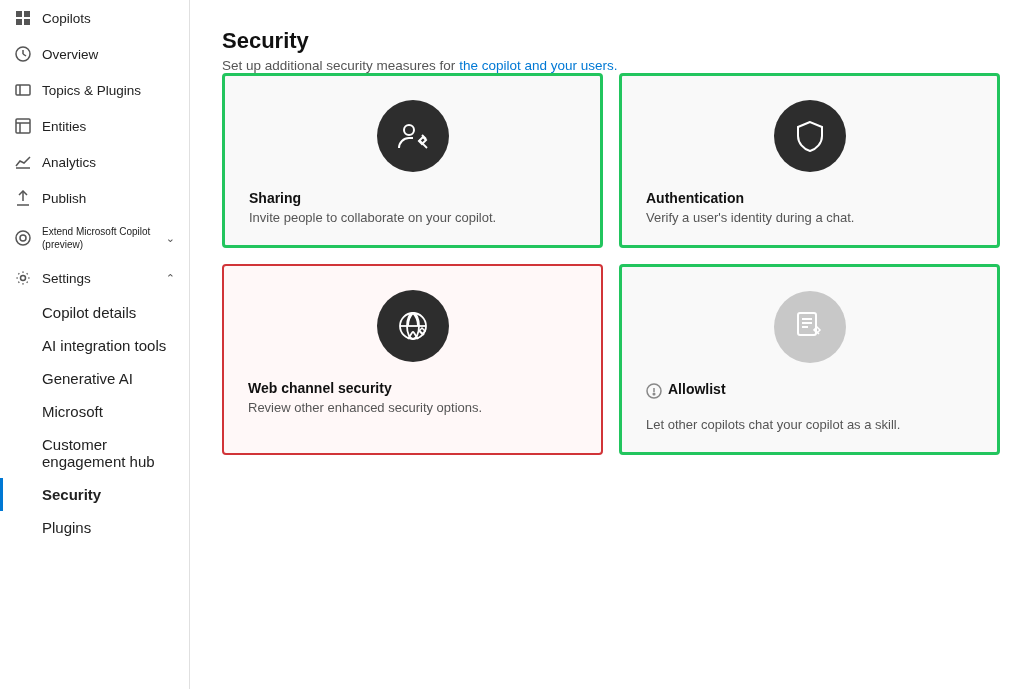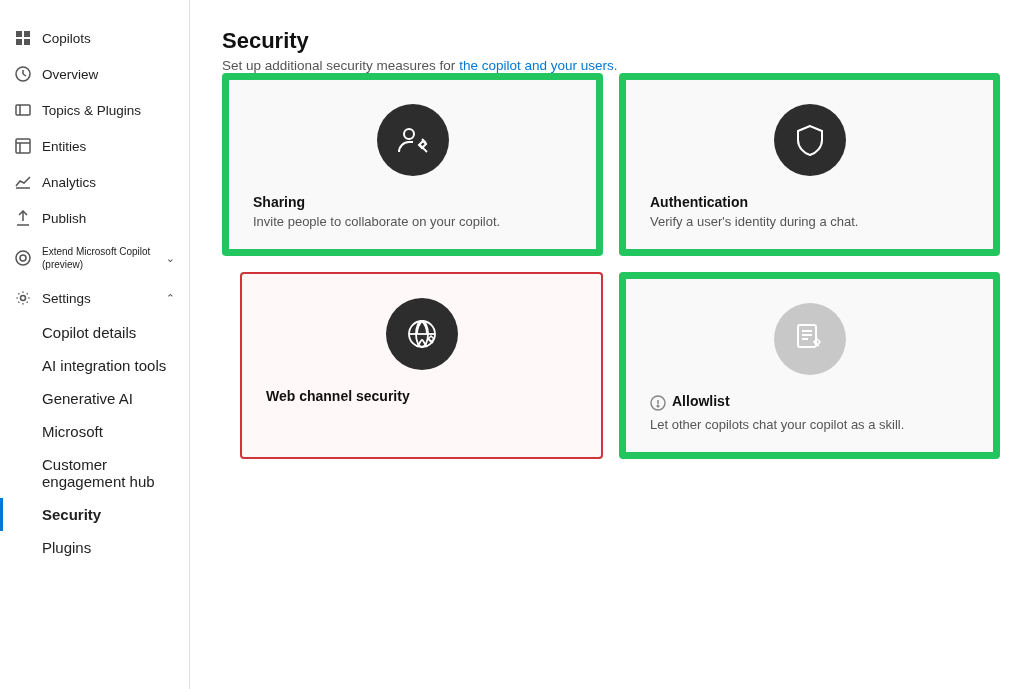--- a/index.html
+++ b/index.html
@@ -8,21 +8,21 @@
     
     .sidebar {
       width: 190px;
       min-width: 190px;
       border-right: 1px solid #e0e0e0;
       height: 100%;
       overflow-y: auto;
       background: #fff;
       display: flex;
       flex-direction: column;
-      padding-top: 20px;
+      padding-top: 0;
     }
     .sidebar-item {
       display: flex;
       align-items: center;
       gap: 10px;
       padding: 9px 14px;
       cursor: pointer;
       font-size: 13.5px;
       color: #222;
       position: relative;
@@ -83,33 +83,32 @@
     }
     .page-subtitle a { color: #0078d4; text-decoration: none; }
 
     
     .card-grid {
       display: grid;
       grid-template-columns: 1fr 1fr;
       gap: 16px;
     }
     .card {
-      border: 7px solid #22c55e;
+      border: 3px solid #22c55e;
       border-radius: 4px;
       background: #f9f9f9;
       padding: 24px 24px 20px;
       display: flex;
       flex-direction: column;
       align-items: flex-start;
       cursor: pointer;
     }
     .card.selected {
       border: 2px solid #d13438;
       background: #fff8f8;
-      margin-left: 18px;
     }
     .card-icon-circle {
       width: 72px;
       height: 72px;
       border-radius: 50%;
       background: #2d2d2d;
       display: flex;
       align-items: center;
       justify-content: center;
       margin: 0 auto 18px;
@@ -129,21 +128,21 @@
       margin-bottom: 4px;
     }
     .card-desc {
       font-size: 13px;
       color: #555;
     }
     .card-header-row {
       display: flex;
       align-items: center;
       gap: 6px;
-      margin-bottom: 4px;
+      margin-bottom: 16px;
     }
     .allowlist-icon {
       width: 16px;
       height: 16px;
       color: #888;
     }
   </style>
 </head>
 <body>
 
@@ -303,20 +302,21 @@
           <line x1="5" y1="18" x2="31" y2="18"></line>
           <path d="M18 5c-3 3-5 7.5-5 13"></path>
           <path d="M18 5c3 3 5 7.5 5 13"></path>
           <path d="M13 31c1.5-2 3-5 5-7.5"></path>
           <path d="M23 31c-1.5-2-3-5-5-7.5"></path>
           <path d="M24 22l5 5" stroke-width="1.5"></path>
           <path d="M27 20l3 3-3 3-3-3z" stroke-width="1.5"></path>
         </svg>
       </div>
       <div class="card-title">Web channel security</div>
+      <div class="card-desc">Review other enhanced security options.</div>
     </div>
 
     <div class="card">
       <div class="card-icon-circle light">
         <svg viewBox="0 0 36 36" fill="none" stroke="white" stroke-width="2" width="36" height="36">
           <rect x="6" y="4" width="18" height="22" rx="2"></rect>
           <line x1="10" y1="10" x2="20" y2="10"></line>
           <line x1="10" y1="14" x2="20" y2="14"></line>
           <line x1="10" y1="18" x2="16" y2="18"></line>
           <path d="M22 20l5 5" stroke-width="1.5"></path>

